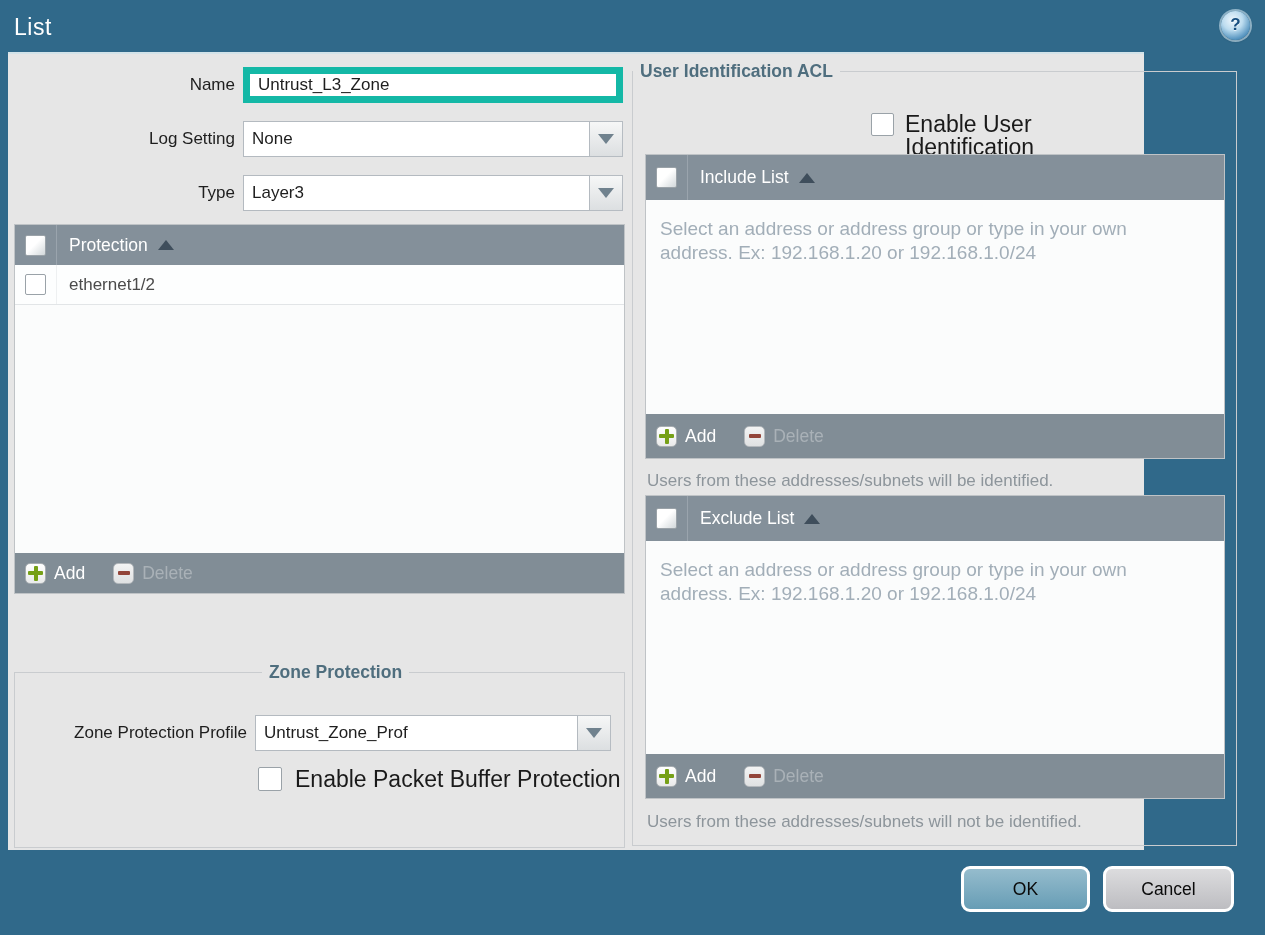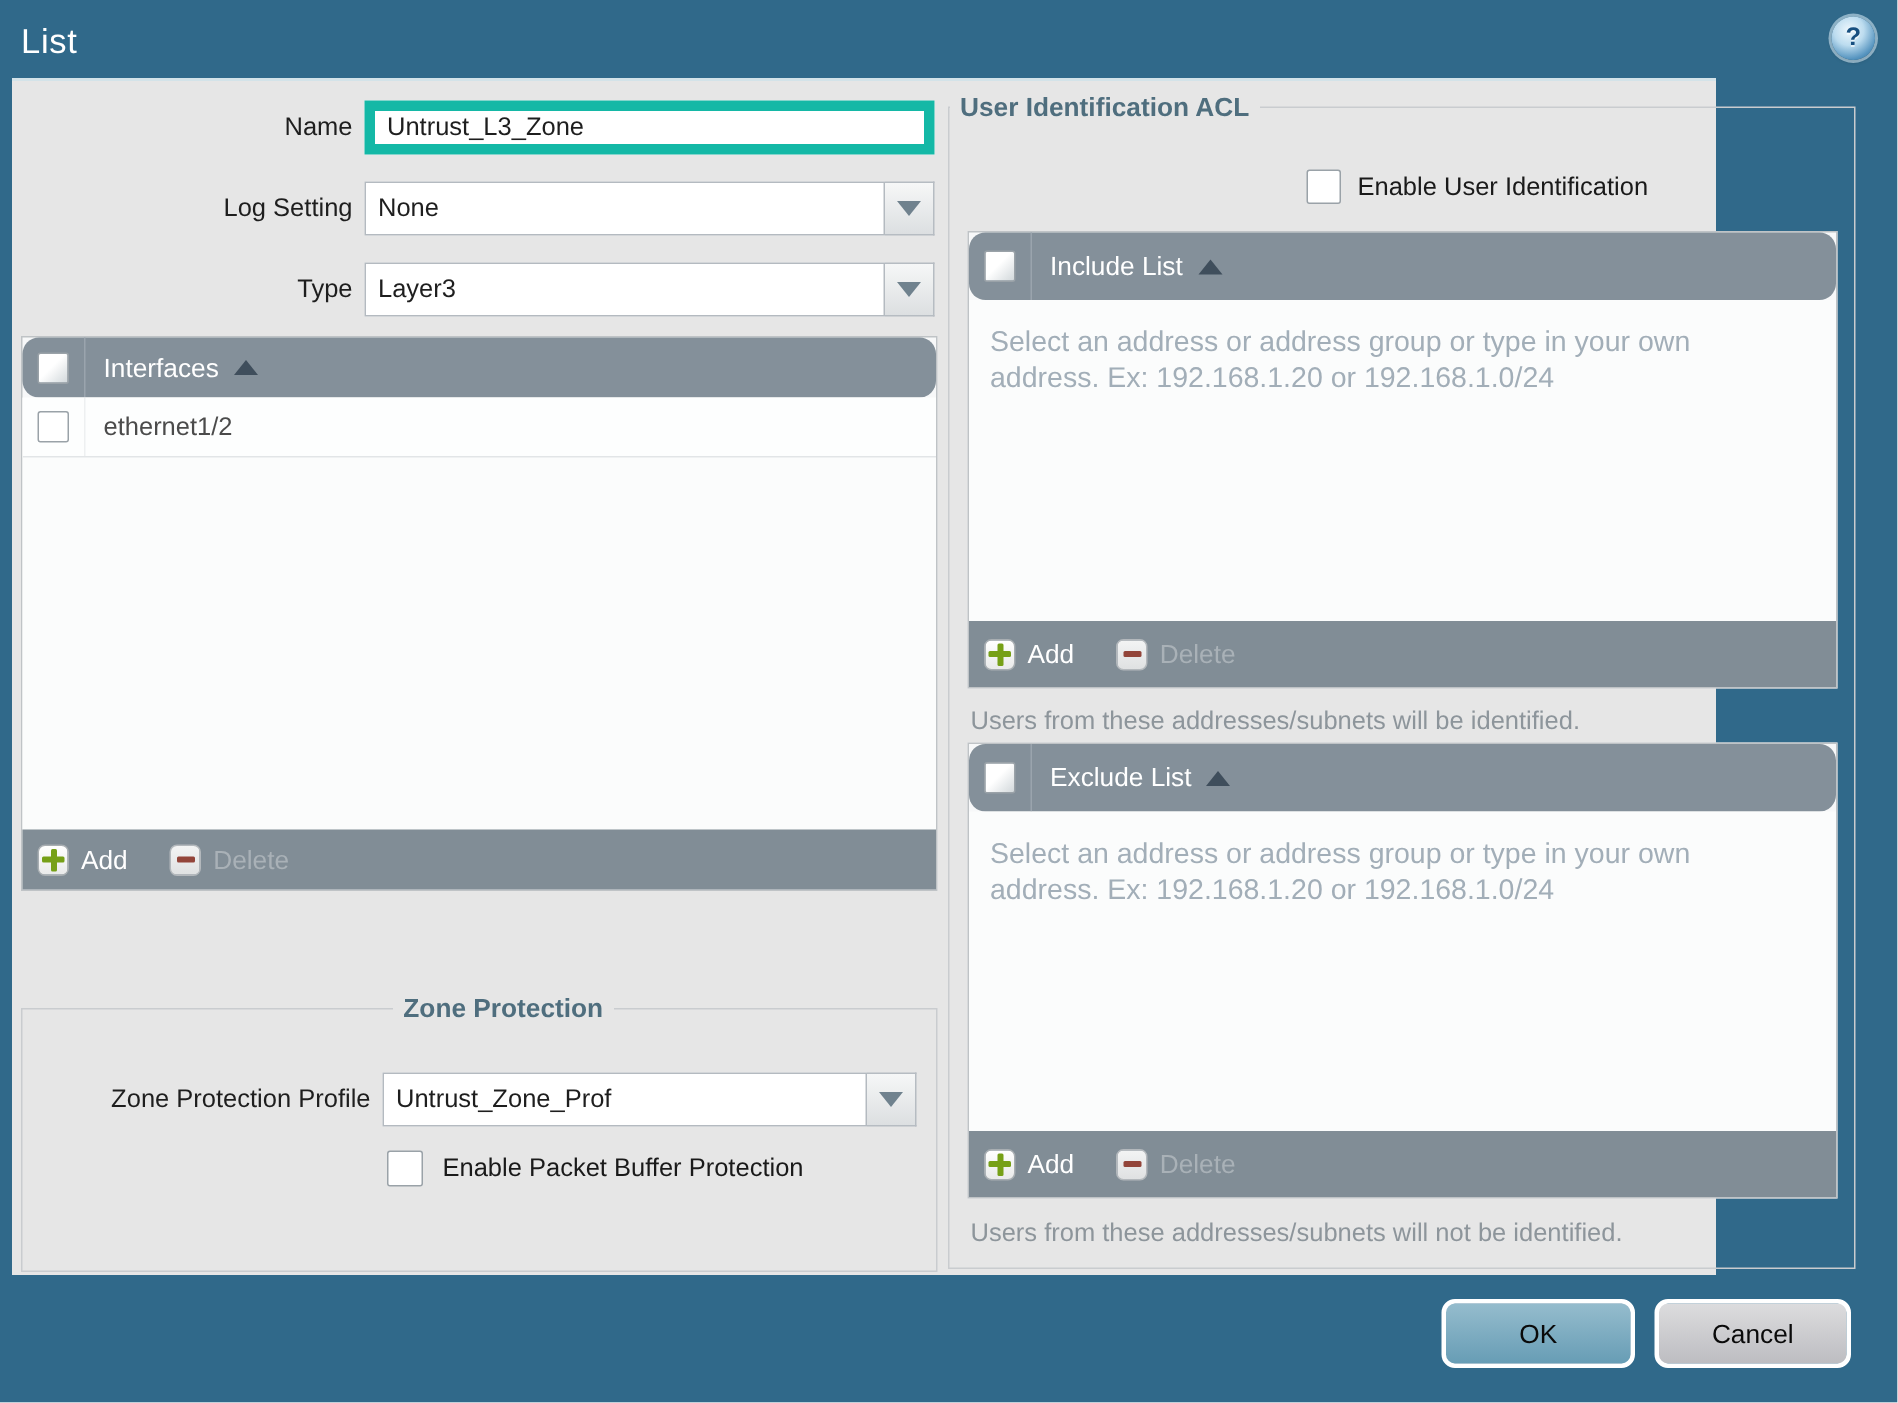--- a/index.html
+++ b/index.html
@@ -23,21 +23,21 @@
     padding:0 8px; font-family:inherit; outline:none; }
   .combo { position:absolute; height:36px; display:flex; }
   .combo input { flex:1; height:36px; border:1px solid #b4bac0; background:#fff; font-size:17px; color:#1e1e1e; padding:0 8px;
     font-family:inherit; outline:none; min-width:0; }
   .combo-btn { width:33px; height:36px; background:linear-gradient(#f6f7f7,#dcdfe1); border:1px solid #b6bcc2; border-left:none;
     display:flex; align-items:center; justify-content:center; cursor:pointer; }
   .tri-down { width:0; height:0; border-left:8px solid transparent; border-right:8px solid transparent; border-top:10px solid #70828e; }
 
   
   .ptable { position:absolute; border:1px solid #bfc3c6; display:flex; flex-direction:column; background:#f7f8f9; }
-  .thead { background:#84909a; display:flex; align-items:center; flex:none;border-radius:11px; }
+  .thead { background:#84909a; display:flex; align-items:center; flex:none; }
   .thead.h40 { height:40px; } .thead.h45 { height:45px; }
   .cb-col { width:42px; align-self:stretch; display:flex; align-items:center; justify-content:center; border-right:1px solid #9aa4ad; flex:none; }
   .checkbox { width:21px; height:21px; border:1px solid #9aa2a8; border-radius:2px; background:linear-gradient(135deg,#ffffff 45%,#d2d8db); cursor:pointer; }
   .checkbox.plain { background:#ffffff; border:1px solid #9aa2a8; }
   .thead-label { margin-left:12px; font-size:17.5px; color:#ffffff; }
   .sort-up { margin-left:10px; width:0; height:0; border-left:8px solid transparent; border-right:8px solid transparent; border-bottom:10px solid #3f4e5c; }
   .tbody { flex:1; overflow:hidden; background:#fbfcfc; }
   .trow { display:flex; align-items:center; height:40px; background:#fdfefe; border-bottom:1px solid #e2e5e7; cursor:pointer; }
   .trow .cb-col { border-right:1px solid #eef0f1; }
   .row-label { margin-left:12px; font-size:17px; color:#4b4b4b; }
@@ -54,21 +54,21 @@
   .minus-box::before { content:""; position:absolute; left:3.5px; top:7.5px; width:12px; height:4px; background:#93453a; border-radius:1px; }
 
   .placeholder-text { padding:17px 14px 0 14px; max-width:524px; font-size:19px; line-height:1.28; color:#a2aeb8; }
 
   .tcaption { position:absolute; font-size:17px; color:#8d959b; }
 
   fieldset.box { position:absolute; border:1px solid #c9cccf; background:transparent; }
   fieldset.box legend { font-size:17.5px; font-weight:bold; color:#4f6e7e; padding:0 7px; }
   legend.ml { margin-left:16px; }
 
-  .cb-row-label { position:absolute; font-size:17px; color:#1a1a1a; }
+  .cb-row-label { position:absolute; font-size:23px; color:#1a1a1a; }
 
   
   .action-btn { position:absolute; top:866px; height:46px; border-radius:9px; border:3px solid #ffffff;
     display:flex; align-items:center; justify-content:center; font-size:17.5px; color:#0a0a0a; cursor:pointer; }
   .ok-btn { left:961px; width:129px; background:linear-gradient(#95bccd,#679db5); }
   .cancel-btn { left:1103px; width:131px; background:linear-gradient(#dcdcde,#bdbdc1); }
 </style>
 </head>
 <body>
 
@@ -99,21 +99,21 @@
       <div class="combo-btn">
         <div class="tri-down"></div>
       </div>
     </div>
 
     <div class="ptable" style="left:6px; top:170px; width:611px; height:370px;">
       <div class="thead h40">
         <div class="cb-col">
           <div class="checkbox"></div>
         </div>
-        <div class="thead-label">Interfaces</div>
+        <div class="thead-label">Protection</div>
         <div class="sort-up"></div>
       </div>
       <div class="tbody">
         <div class="trow">
           <div class="cb-col">
             <div class="checkbox plain"></div>
           </div>
           <div class="row-label">ethernet1/2</div>
         </div>
       </div>

